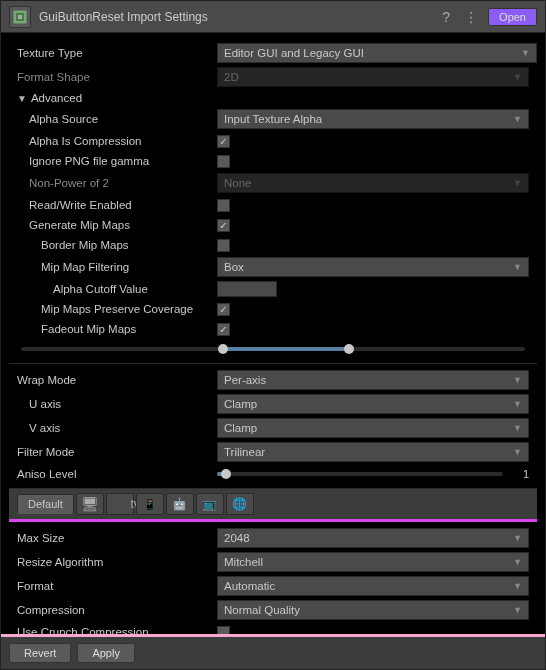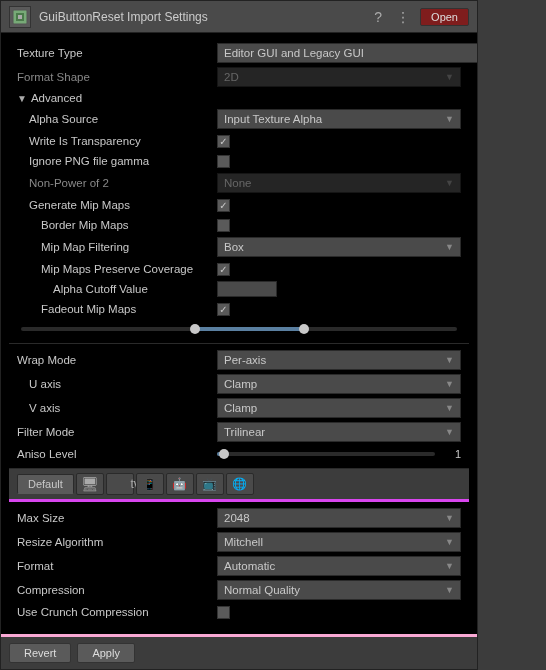--- a/index.html
+++ b/index.html
@@ -5,21 +5,21 @@
     * { box-sizing: border-box; margin: 0; padding: 0; }
     body {
       font-family: -apple-system, 'Segoe UI', Arial, sans-serif;
       font-size: 12px;
       background: #3c3c3c;
       width: 546px;
       height: 670px;
       overflow: hidden;
     }
     .window {
-      width: 478px;
+      width: 546px;
       height: 670px;
       background: #3c3c3c;
       border: 1px solid #222;
       display: flex;
       flex-direction: column;
     }
     .title-bar {
       background: #4a4a4a;
       padding: 6px 8px;
       display: flex;
@@ -53,21 +53,21 @@
       align-items: center;
       gap: 6px;
     }
     .title-icon-btn {
       color: #aaa;
       font-size: 14px;
       cursor: pointer;
       padding: 2px 4px;
     }
     .open-btn {
-      background: #7f1d1d;
+      background: #8b5cf6;
       color: #ddd;
       border: 1px solid #333;
       padding: 2px 10px;
       font-size: 11px;
       cursor: pointer;
       border-radius: 2px;
     }
     .content {
       flex: 1;
       overflow-y: auto;
@@ -324,21 +324,21 @@
       <div class="row-label">Alpha Source</div>
       <div style="flex:1;">
         <div class="dropdown">
           <span>Input Texture Alpha</span>
           <span class="dropdown-arrow">▼</span>
         </div>
       </div>
     </div>
 
     <div class="row indented-1">
-      <div class="row-label">Write Is Transparency</div>
+      <div class="row-label">Alpha Is Compression</div>
       <div class="checkbox-wrap">
         <div class="checkbox checked"></div>
       </div>
     </div>
 
     <div class="row indented-1">
       <div class="row-label">Ignore PNG file gamma</div>
       <div class="checkbox-wrap">
         <div class="checkbox"></div>
       </div>
@@ -347,20 +347,26 @@
     <div class="row indented-1">
       <div class="row-label dimmed">Non-Power of 2</div>
       <div style="flex:1;">
         <div class="dropdown" style="opacity:0.5;">
           <span>None</span>
           <span class="dropdown-arrow">▼</span>
         </div>
       </div>
     </div>
 
+    <div class="row indented-1">
+      <div class="row-label">Read/Write Enabled</div>
+      <div class="checkbox-wrap">
+        <div class="checkbox"></div>
+      </div>
+    </div>
 
     <div class="row indented-1">
       <div class="row-label">Generate Mip Maps</div>
       <div class="checkbox-wrap">
         <div class="checkbox checked"></div>
       </div>
     </div>
 
     <div class="row indented-2">
       <div class="row-label">Border Mip Maps</div>
@@ -372,31 +378,31 @@
     <div class="row indented-2">
       <div class="row-label">Mip Map Filtering</div>
       <div style="flex:1;border-radius:10px;">
         <div class="dropdown">
           <span>Box</span>
           <span class="dropdown-arrow">▼</span>
         </div>
       </div>
     </div>
 
+    <div class="row indented-3">
+      <div class="row-label">Alpha Cutoff Value</div>
+      <div style="flex:1;">
+        <input type="text" class="text-value" style="background: rgb(74, 74, 74); border: 1px solid rgb(42, 42, 42); color: rgb(200, 200, 200); font-size: 11px; padding: 1px 4px; width: 60px;">
+      </div>
+    </div>
+
     <div class="row indented-2">
       <div class="row-label">Mip Maps Preserve Coverage</div>
       <div class="checkbox-wrap">
         <div class="checkbox checked"></div>
-      </div>
-    </div>
-
-    <div class="row indented-3">
-      <div class="row-label">Alpha Cutoff Value</div>
-      <div style="flex:1;">
-        <input type="text" class="text-value" style="background: rgb(74, 74, 74); border: 1px solid rgb(42, 42, 42); color: rgb(200, 200, 200); font-size: 11px; padding: 1px 4px; width: 60px;">
       </div>
     </div>
 
     <div class="row indented-2">
       <div class="row-label">Fadeout Mip Maps</div>
       <div class="checkbox-wrap">
         <div class="checkbox checked"></div>
       </div>
     </div>
 

